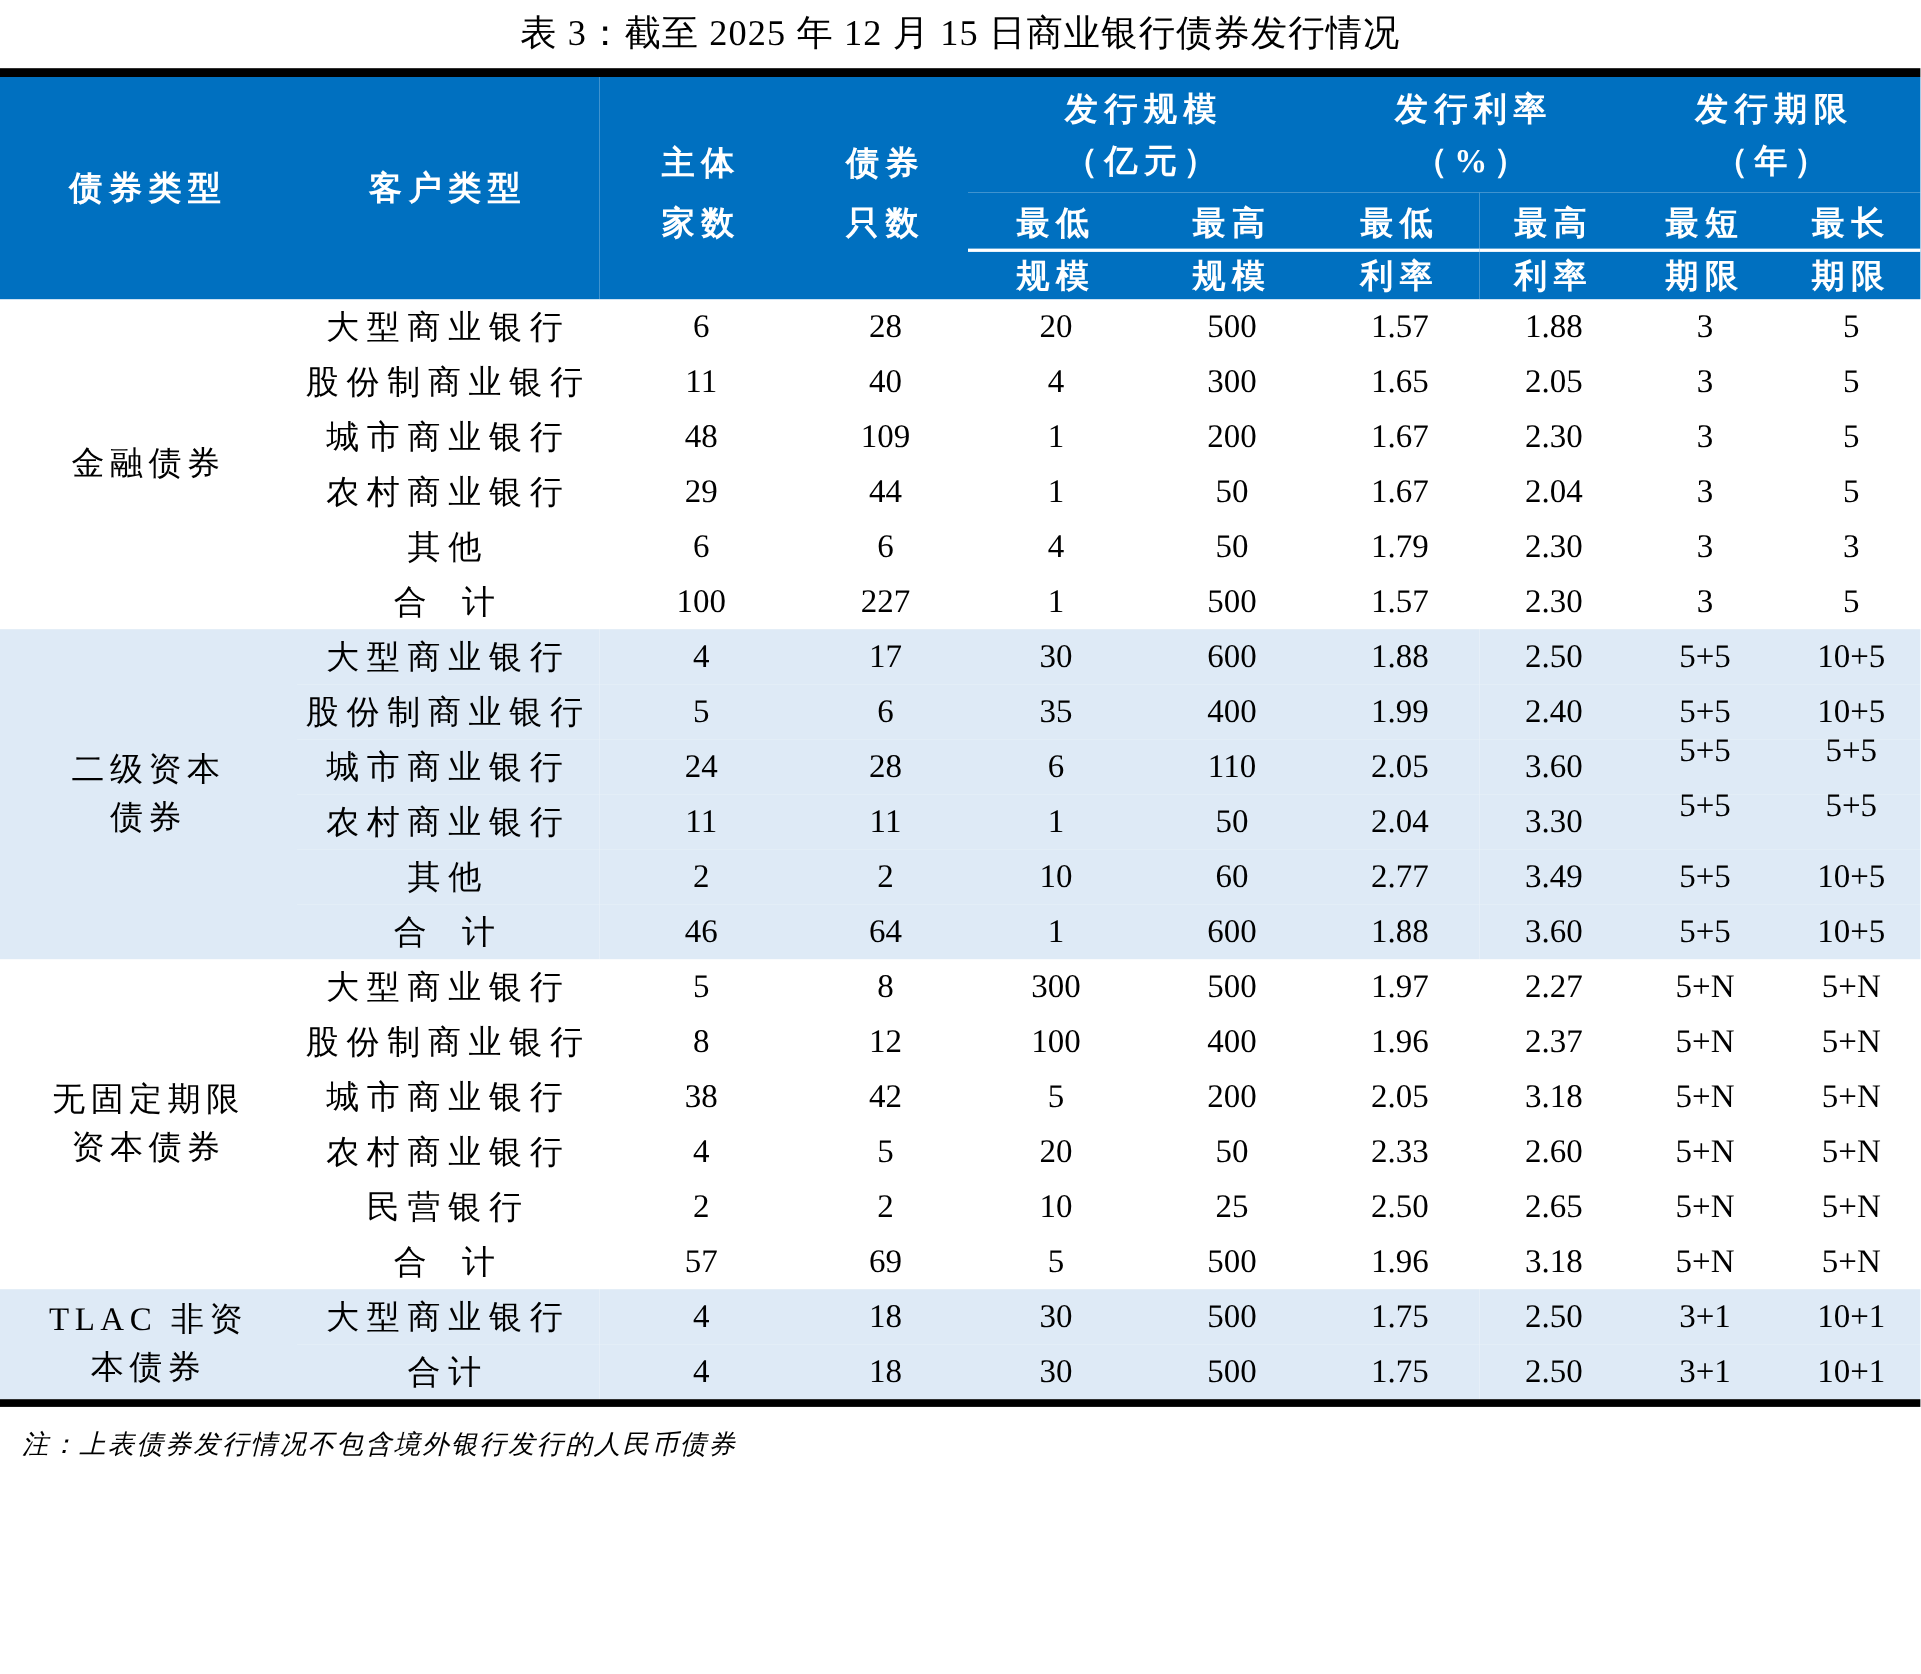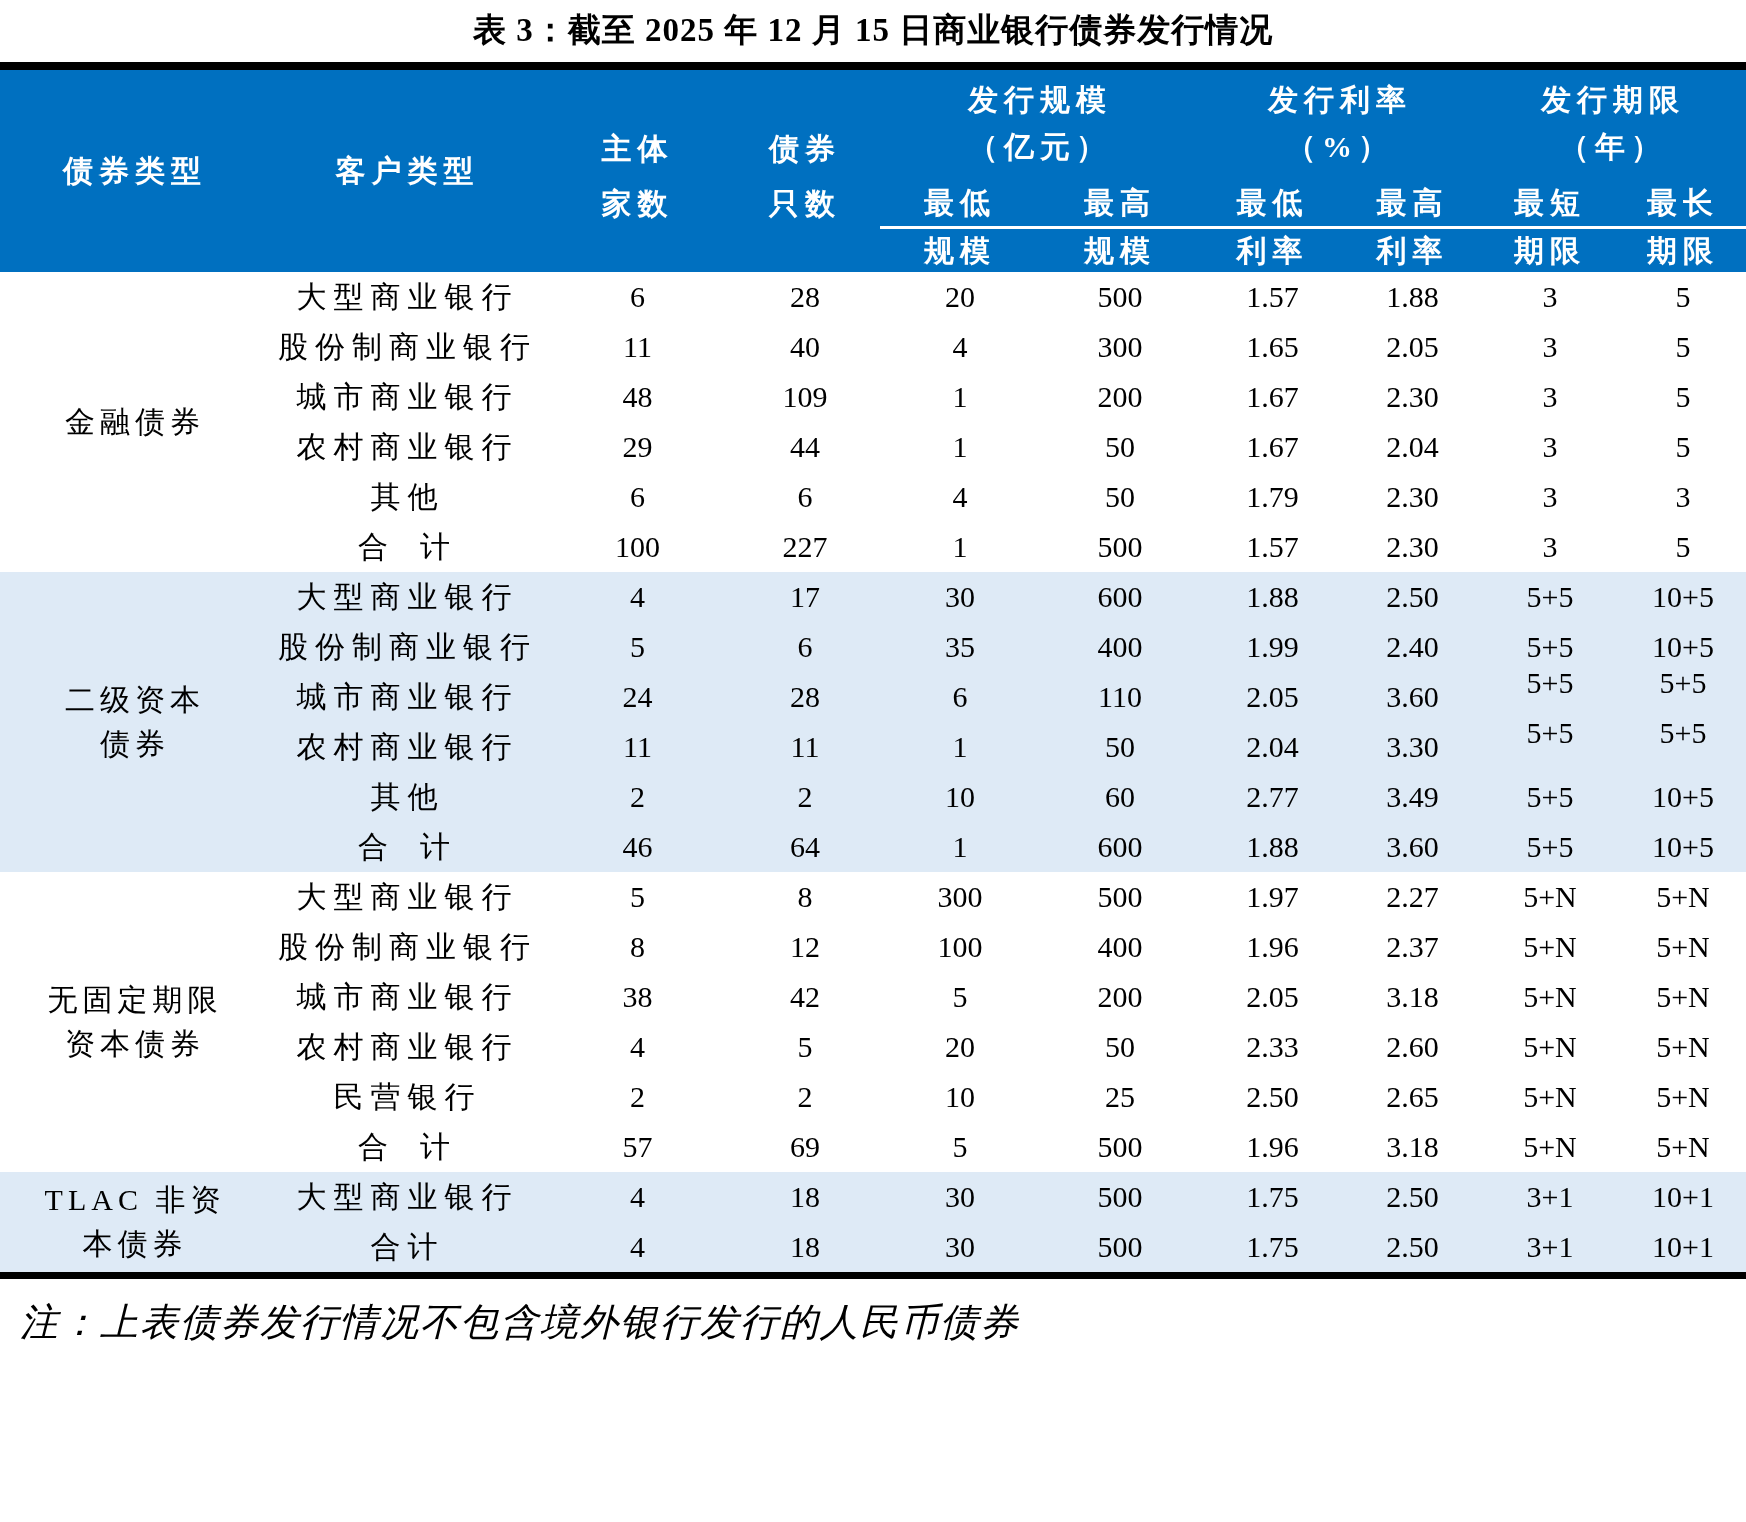--- a/index.html
+++ b/index.html
@@ -12,21 +12,21 @@
   body {
     width: 1746px; height: 1522px;
     background: #ffffff;
     font-family: "Liberation Serif", "DejaVu Serif", serif;
     color: #000;
     overflow: hidden;
   }
   .title {
     text-align: center;
     font-size: 33px;
-    font-weight: bold;
+    font-weight: normal;
     padding: 8px 0 9px 0;
     letter-spacing: 1px;
   }
   .rule {
     width: 1746px; height: 8px; background: #000;
   }
   .rule.bottom { height: 7px; }
   table {
     width: 1746px;
     border-collapse: collapse;
@@ -56,21 +56,21 @@
     height: 50px;
     padding: 0;
   }
   tbody tr.shaded td { background: var(--shaded-bg, #DEEAF6); }
   td.bond-type { letter-spacing: 5px; line-height: 44px; }
   td.customer { letter-spacing: 7px; font-family: Liberation Mono, monospace; }
   td.value-cell { letter-spacing: 0; }
   td .raised-inner { position: relative; top: -14px; display: inline-block; }
   .notes { padding: 18px 0 0 20px; }
   .note-line {
-    font-size: 38px;
+    font-size: 24px;
     font-style: italic;
     letter-spacing: 2px;
     margin: 0 0 26px 0;
   }
 </style>
 </head>
 <body>
 
 <div class="page">
   <div class="title">表 3：截至 2025 年 12 月 15 日商业银行债券发行情况</div>

